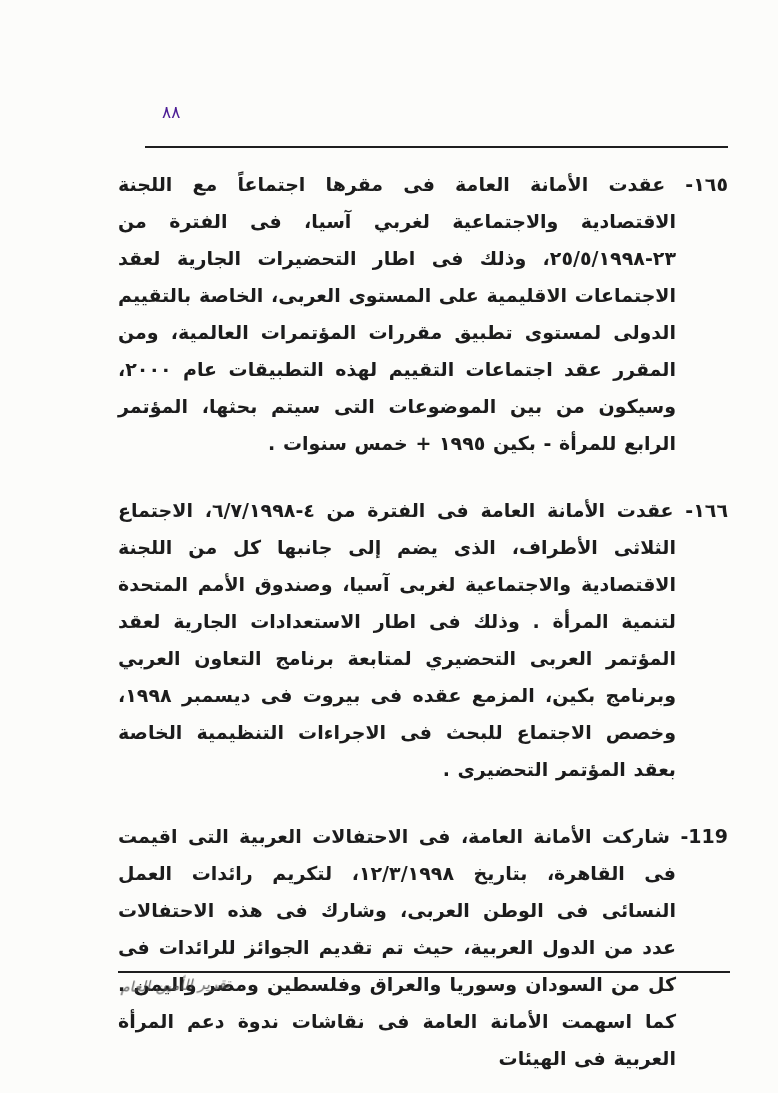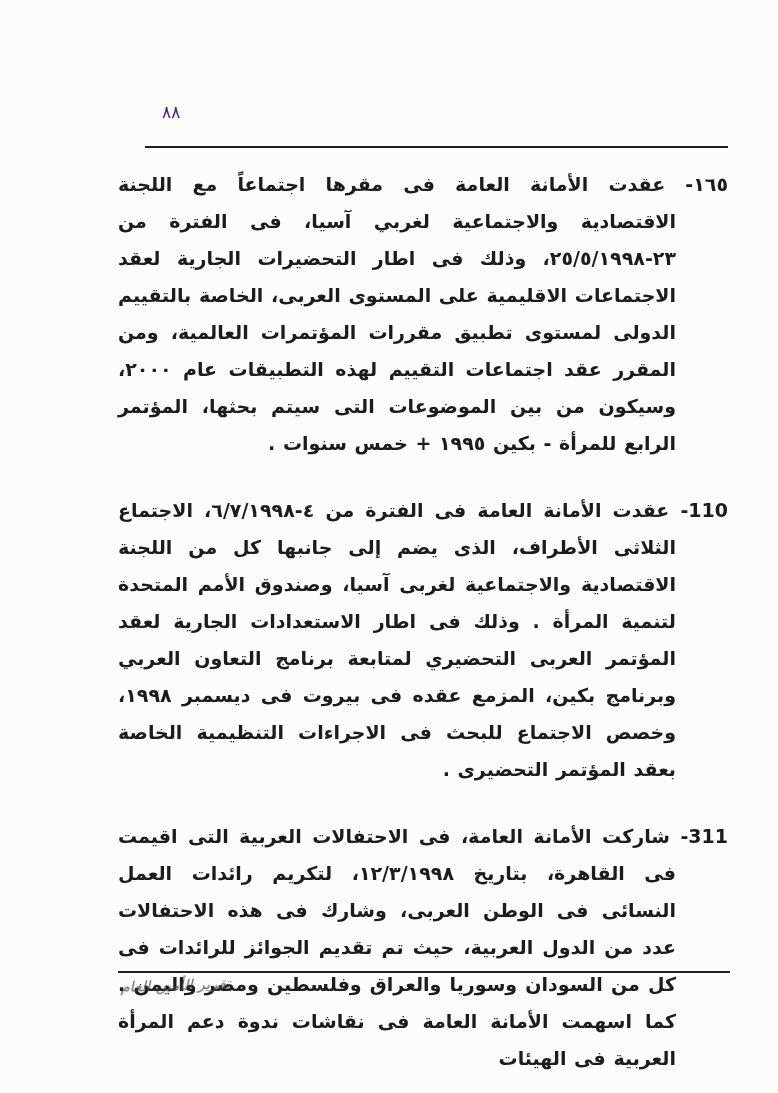--- a/index.html
+++ b/index.html
@@ -88,26 +88,26 @@
   <div class="rule rule-top"></div>
 
   <div class="content">
 
     <p class="para">
       <span class="para-num">١٦٥-</span>
       <span class="para-text">عقدت الأمانة العامة فى مقرها اجتماعاً مع اللجنة الاقتصادية والاجتماعية لغربي آسيا، فى الفترة من ٢٣-٢٥/٥/١٩٩٨، وذلك فى اطار التحضيرات الجارية لعقد الاجتماعات الاقليمية على المستوى العربى، الخاصة بالتقييم الدولى لمستوى تطبيق مقررات المؤتمرات العالمية، ومن المقرر عقد اجتماعات التقييم لهذه التطبيقات عام ٢٠٠٠، وسيكون من بين الموضوعات التى سيتم بحثها، المؤتمر الرابع للمرأة - بكين ١٩٩٥ + خمس سنوات .</span>
     </p>
 
     <p class="para">
-      <span class="para-num">110-</span>
+      <span class="para-num">١٦٦-</span>
       <span class="para-text">عقدت الأمانة العامة فى الفترة من ٤-٦/٧/١٩٩٨، الاجتماع الثلاثى الأطراف، الذى يضم إلى جانبها كل من اللجنة الاقتصادية والاجتماعية لغربى آسيا، وصندوق الأمم المتحدة لتنمية المرأة . وذلك فى اطار الاستعدادات الجارية لعقد المؤتمر العربى التحضيري لمتابعة برنامج التعاون العربي وبرنامج بكين، المزمع عقده فى بيروت فى ديسمبر ١٩٩٨، وخصص الاجتماع للبحث فى الاجراءات التنظيمية الخاصة بعقد المؤتمر التحضيرى .</span>
     </p>
 
     <p class="para">
-      <span class="para-num">311-</span>
+      <span class="para-num">119-</span>
       <span class="para-text">شاركت الأمانة العامة، فى الاحتفالات العربية التى اقيمت فى القاهرة، بتاريخ ١٢/٣/١٩٩٨، لتكريم رائدات العمل النسائى فى الوطن العربى، وشارك فى هذه الاحتفالات عدد من الدول العربية، حيث تم تقديم الجوائز للرائدات فى كل من السودان وسوريا والعراق وفلسطين ومصر واليمن . كما اسهمت الأمانة العامة فى نقاشات ندوة دعم المرأة العربية فى الهيئات</span>
     </p>
 
   </div>
 
   <div class="rule rule-bottom"></div>
 
   <div class="handwritten">تقرير الأمين العام</div>
 
 </div>

